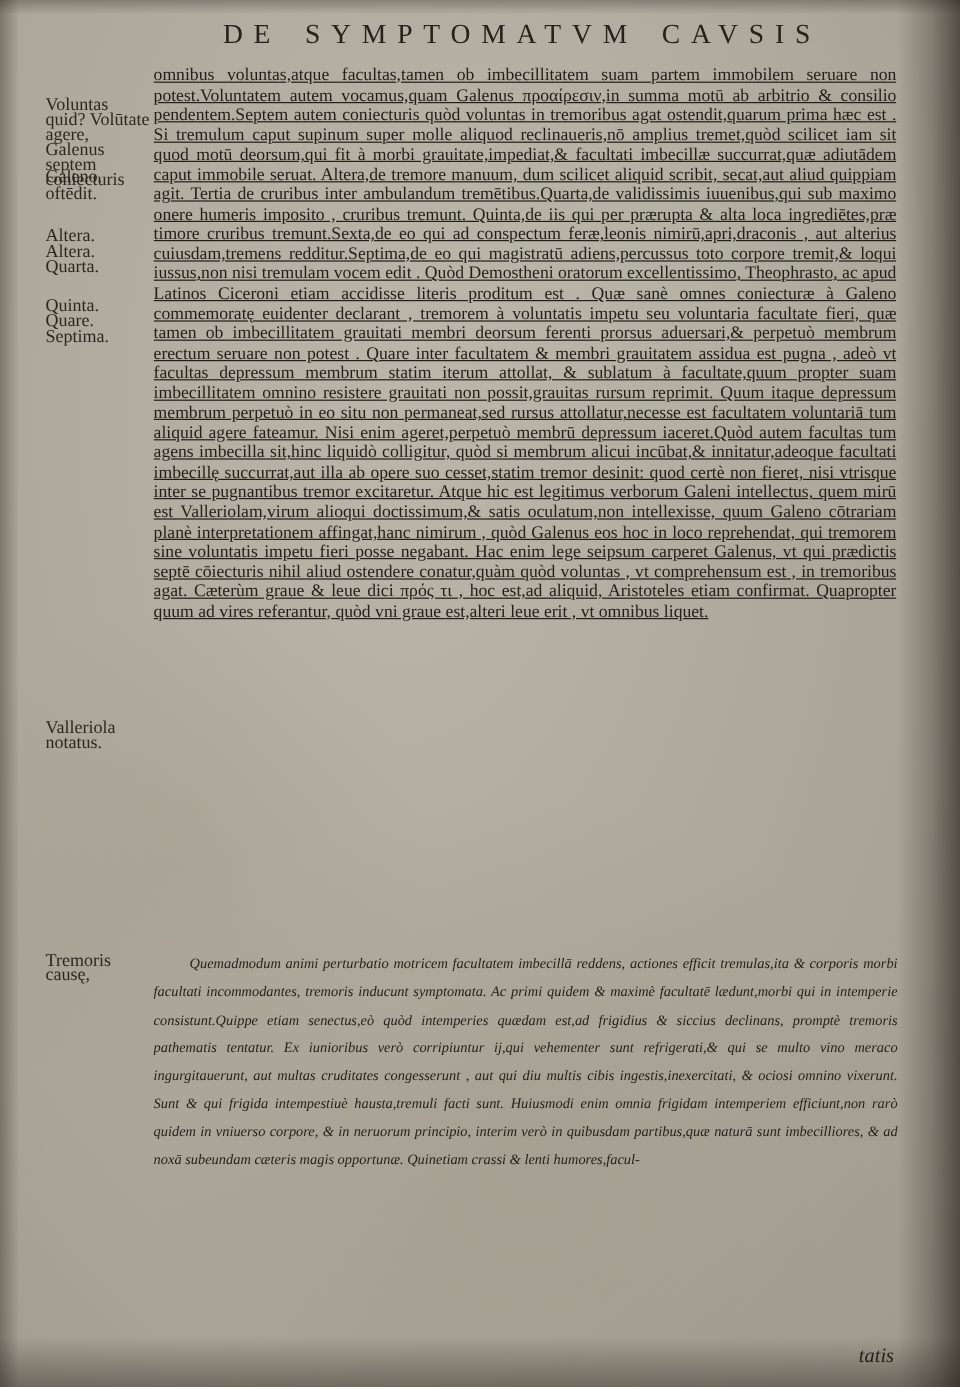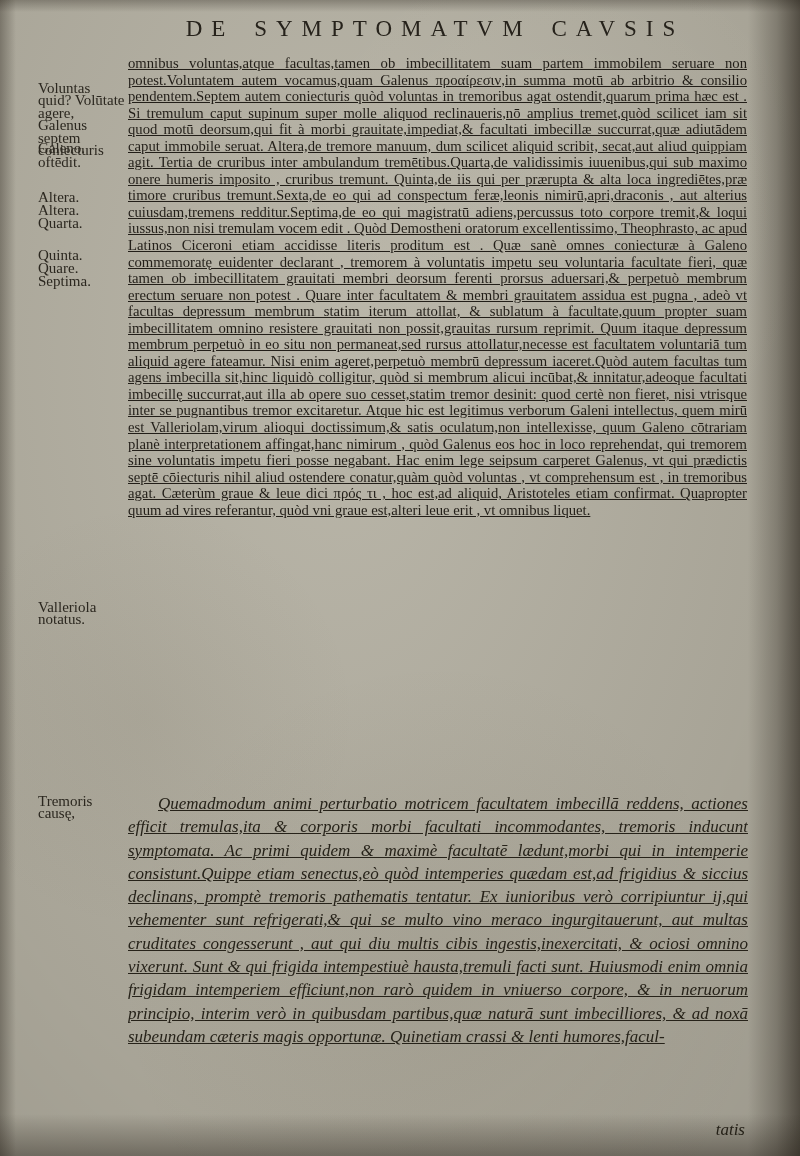--- a/index.html
+++ b/index.html
@@ -67,26 +67,25 @@
     position: absolute; left: 128px; top: 55px; width: 619px; height: 735px;
     font-size: 14.7px; line-height: 16.55px;
     text-align: justify;
     color: #221e18;
     overflow: hidden;
     text-decoration: underline;
   }
   .body-italic {
     position: absolute; left: 128px; top: 792px; width: 620px; height: 330px;
     font-style: italic;
-    font-size: 17px; line-height: 23.3px;
+    font-size: 12px; line-height: 23.3px;
     text-align: justify;
     text-indent: 30px;
     color: #262219;
     overflow: hidden;
-    text-decoration: underline;
   }
   .catchword {
     position: absolute; right: 55px; top: 1120px;
     font-style: italic;
     font-size: 17px;
     color: #262219;
   }
 </style>
 </head>
 <body>

